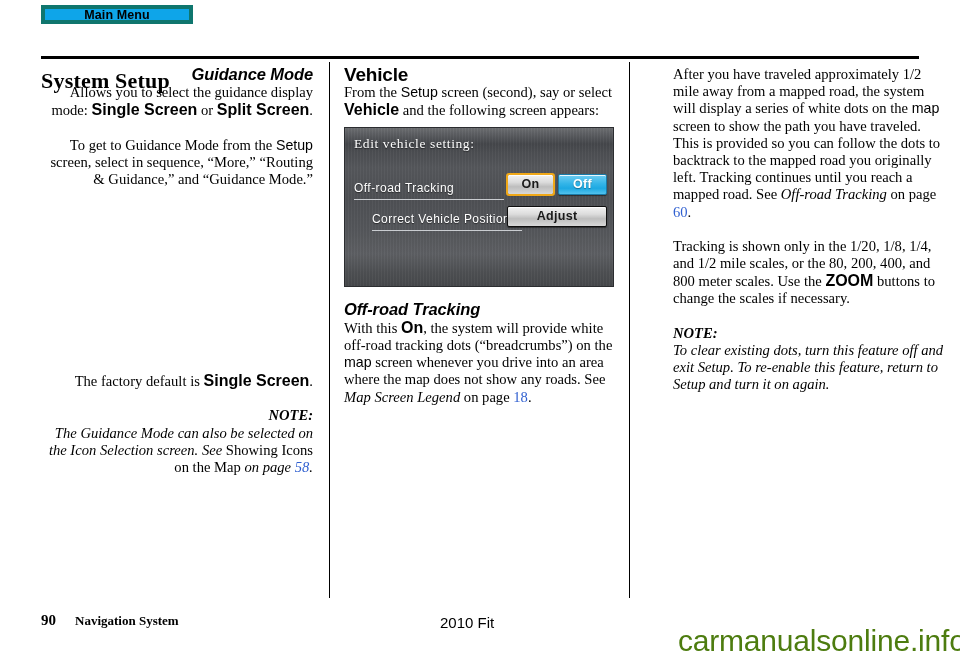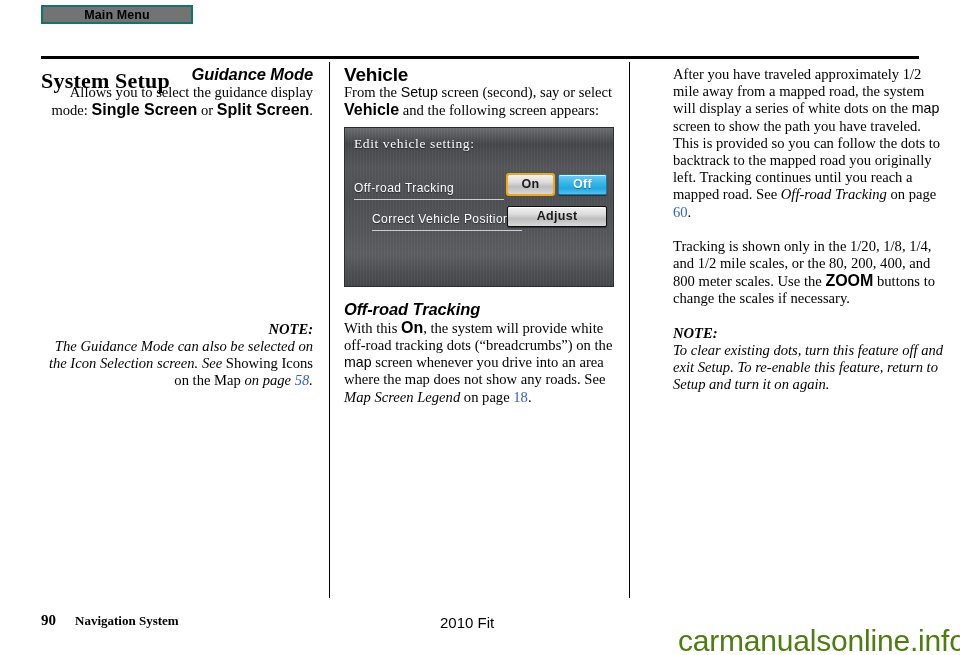--- a/index.html
+++ b/index.html
@@ -16,22 +16,22 @@
     overflow: hidden;
   }
 
   
   .main-menu-tab {
     position: absolute;
     left: 41px;
     top: 5px;
     width: 152px;
     height: 19px;
-    border: 2px solid #0f766e;
-    background: #737373;
+    border: 4px solid #0f766e;
+    background: #0ea5e9;
     box-sizing: border-box;
     display: flex;
     align-items: center;
     justify-content: center;
     font-family: "Liberation Sans", sans-serif;
     font-weight: bold;
     font-size: 12.5px;
     letter-spacing: .1px;
   }
   .page-title {
@@ -254,23 +254,25 @@
 
 <div class="vrule vrule-1"></div>
 <div class="vrule vrule-2"></div>
 
 <div class="col col-left">
 
   <h2 class="sec">Guidance Mode</h2>
 
   <p class="body"><span>Allows you to select the guidance display mode: </span><span class="sans-b">Single Screen</span><span> or </span><span class="sans-b">Split Screen</span><span>.</span></p>
 
+  <p class="body gap"><span>To get to Guidance Mode from the </span><span class="sans-r">Setup</span><span> screen, select in sequence, “More,” “Routing &amp; Guidance,” and “Guidance Mode.”</span></p>
 
   <div style="height:184px"></div>
 
+  <p class="body"><span>The factory default is </span><span class="sans-b">Single Screen</span><span>.</span></p>
 
   <p class="body gap"><span class="note-head">NOTE:</span></p>
 
   <p class="body"><span class="ital">The Guidance Mode can also be selected on the Icon Selection screen. </span><span class="ital">See</span><span> Showing Icons on the Map </span><span class="ital">on page </span><span class="ital pglink">58</span><span class="ital">.</span></p>
 
 </div>
 
 <div class="col col-mid">
 
   <h2 class="sec-up">Vehicle</h2>

